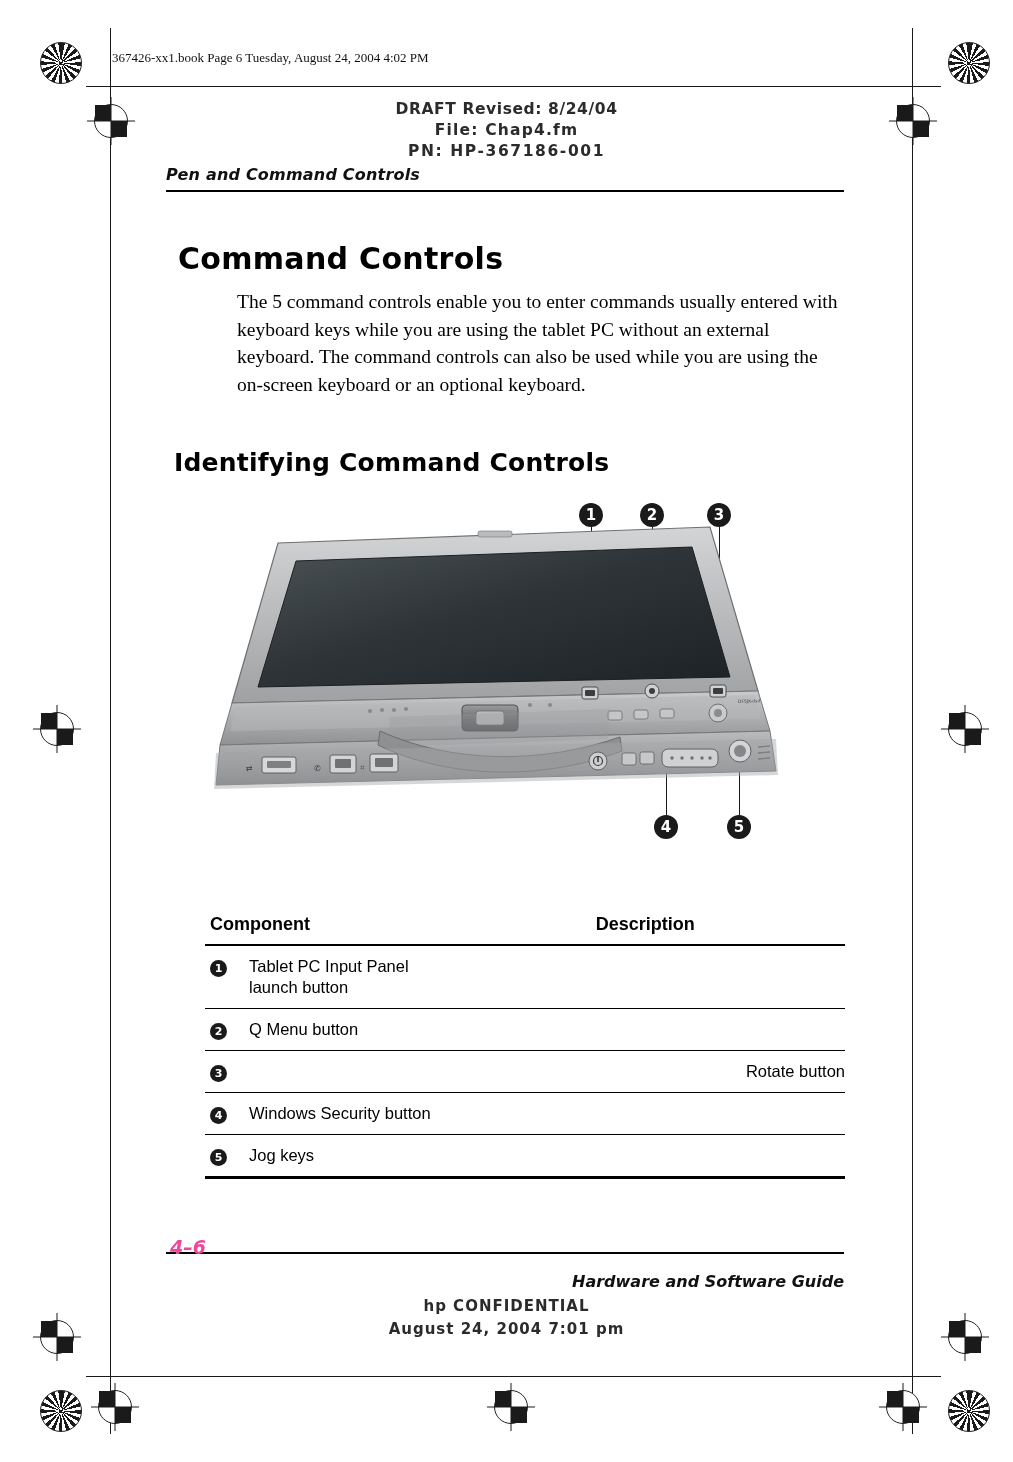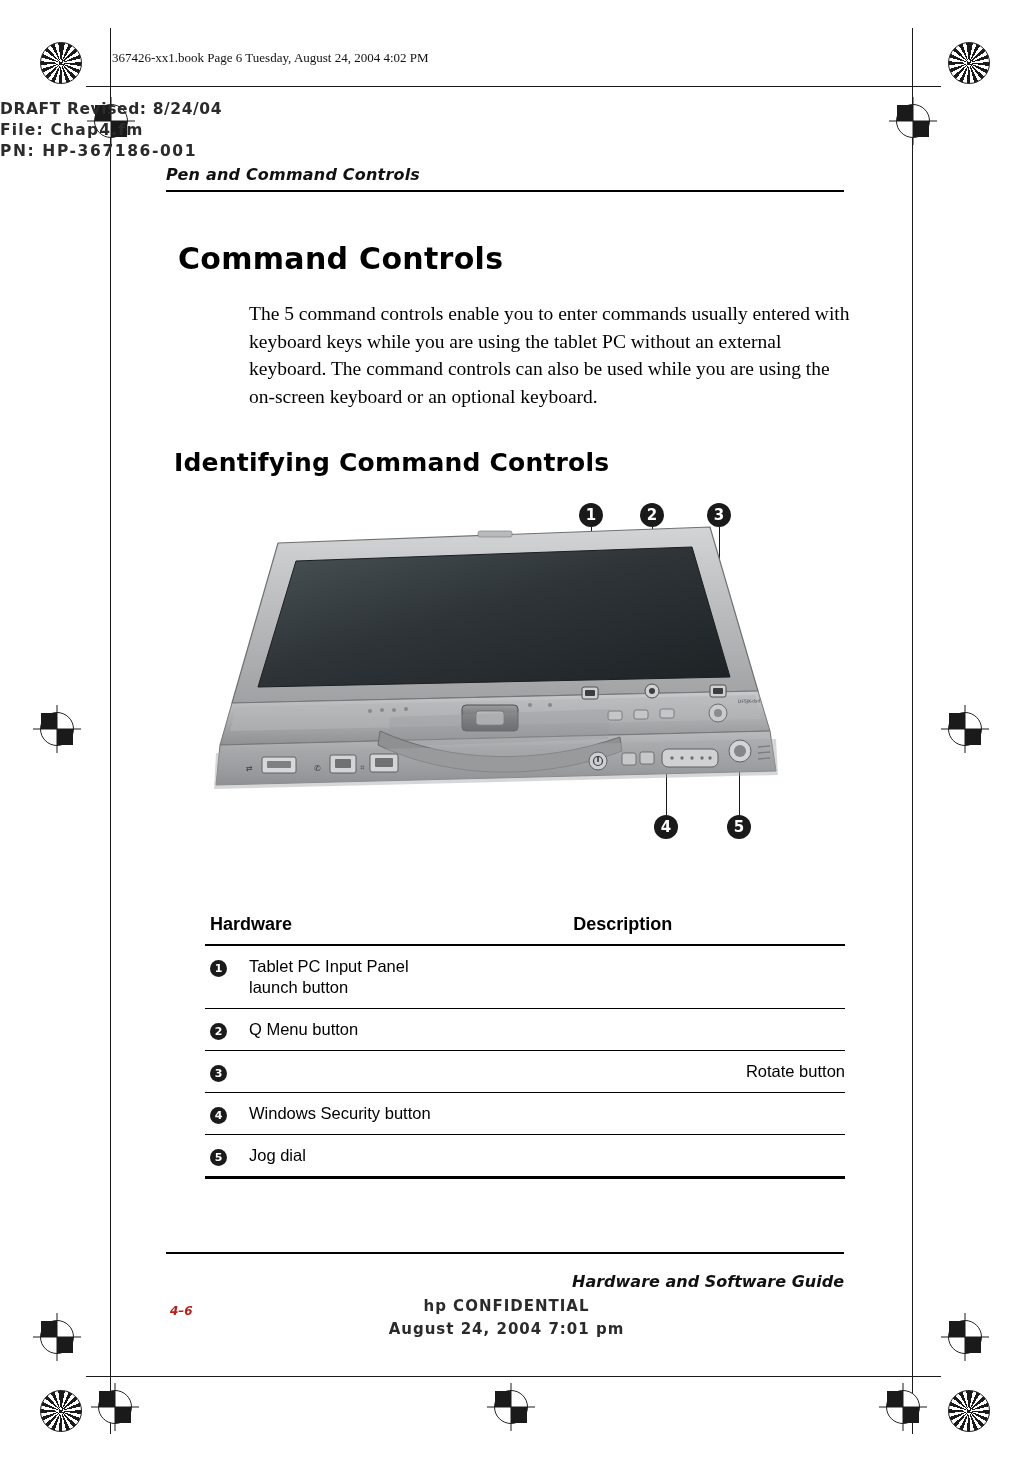--- a/index.html
+++ b/index.html
@@ -68,20 +68,21 @@
     font-family: "Liberation Serif", serif;
     font-size: 13px;
     color: #111;
     white-space: nowrap;
   }
 
   .draft-block {
     position: absolute;
     left: 0; right: 0;
     top: 99px;
+    text-align: center;
     font-family: "DejaVu Sans", sans-serif;
     font-weight: bold;
     font-size: 15.5px;
     letter-spacing: 0.6px;
     color: #2b2b2b;
     line-height: 21px;
   }
   .draft-block .l2 { letter-spacing: 1.2px; }
   .draft-block .l3 { letter-spacing: 1.6px; }
 
@@ -116,21 +117,21 @@
     font-size: 30px;
     letter-spacing: 0.3px;
     color: #000;
   }
 
   p.body-para {
     position: absolute;
     left: 237px;
     top: 288px;
     width: 610px;
-    margin: 12px;
+    margin: 0;
     font-family: "Liberation Serif", serif;
     font-size: 19.5px;
     line-height: 27.5px;
     color: #000;
   }
 
   h2.section-title {
     position: absolute;
     left: 166px;
     top: 440px;
@@ -219,26 +220,26 @@
     position: absolute;
     left: 166px;
     top: 1252px;
     width: 678px;
     height: 2px;
     background: #000;
   }
   .folio {
     position: absolute;
     left: 170px;
-    top: 1304px;
+    top: 1236px;
     font-family: "DejaVu Sans", sans-serif;
     font-style: italic;
     font-weight: bold;
-    font-size: 12px;
-    color: #b91c1c;
+    font-size: 19px;
+    color: #ec4899;
   }
   .guide-title {
     position: absolute;
     right: 169px;
     top: 1260px;
     font-family: "DejaVu Sans", sans-serif;
     font-style: italic;
     font-weight: bold;
     font-size: 16px;
     color: #111;
@@ -451,21 +452,21 @@
         <line x1="548" y1="264" x2="560" y2="263"></line>
       </g>
 
       <text x="528" y="208" font-family="DejaVu Sans" font-size="4.5" fill="#4a4c4e" transform="rotate(-2 528 208)">DFSJK-dsd</text>
     </svg>
   </div>
 
   <table class="comp-table">
     <thead>
       <tr>
-        <th colspan="2">Hardware</th>
+        <th colspan="2">Component</th>
         <th class="desc">Description</th>
       </tr>
     </thead>
     <tbody>
       <tr>
         <td class="num">
           <span class="numcircle">1</span>
         </td>
         <td colspan="2" style="white-space:pre-line;">Tablet PC Input Panel
 launch button</td>
@@ -485,21 +486,21 @@
       <tr>
         <td class="num">
           <span class="numcircle">4</span>
         </td>
         <td colspan="2" style="white-space:pre-line;">Windows Security button</td>
       </tr>
       <tr>
         <td class="num">
           <span class="numcircle">5</span>
         </td>
-        <td colspan="2" style="white-space:pre-line;">Jog dial</td>
+        <td colspan="2" style="white-space:pre-line;">Jog keys</td>
       </tr>
     </tbody>
   </table>
 
   <div class="rule-bottom"></div>
   <div class="folio">4–6</div>
   <div class="guide-title">Hardware and Software Guide</div>
   <div class="confid">
     <div>hp CONFIDENTIAL</div>
     <div>August 24, 2004 7:01 pm</div>

